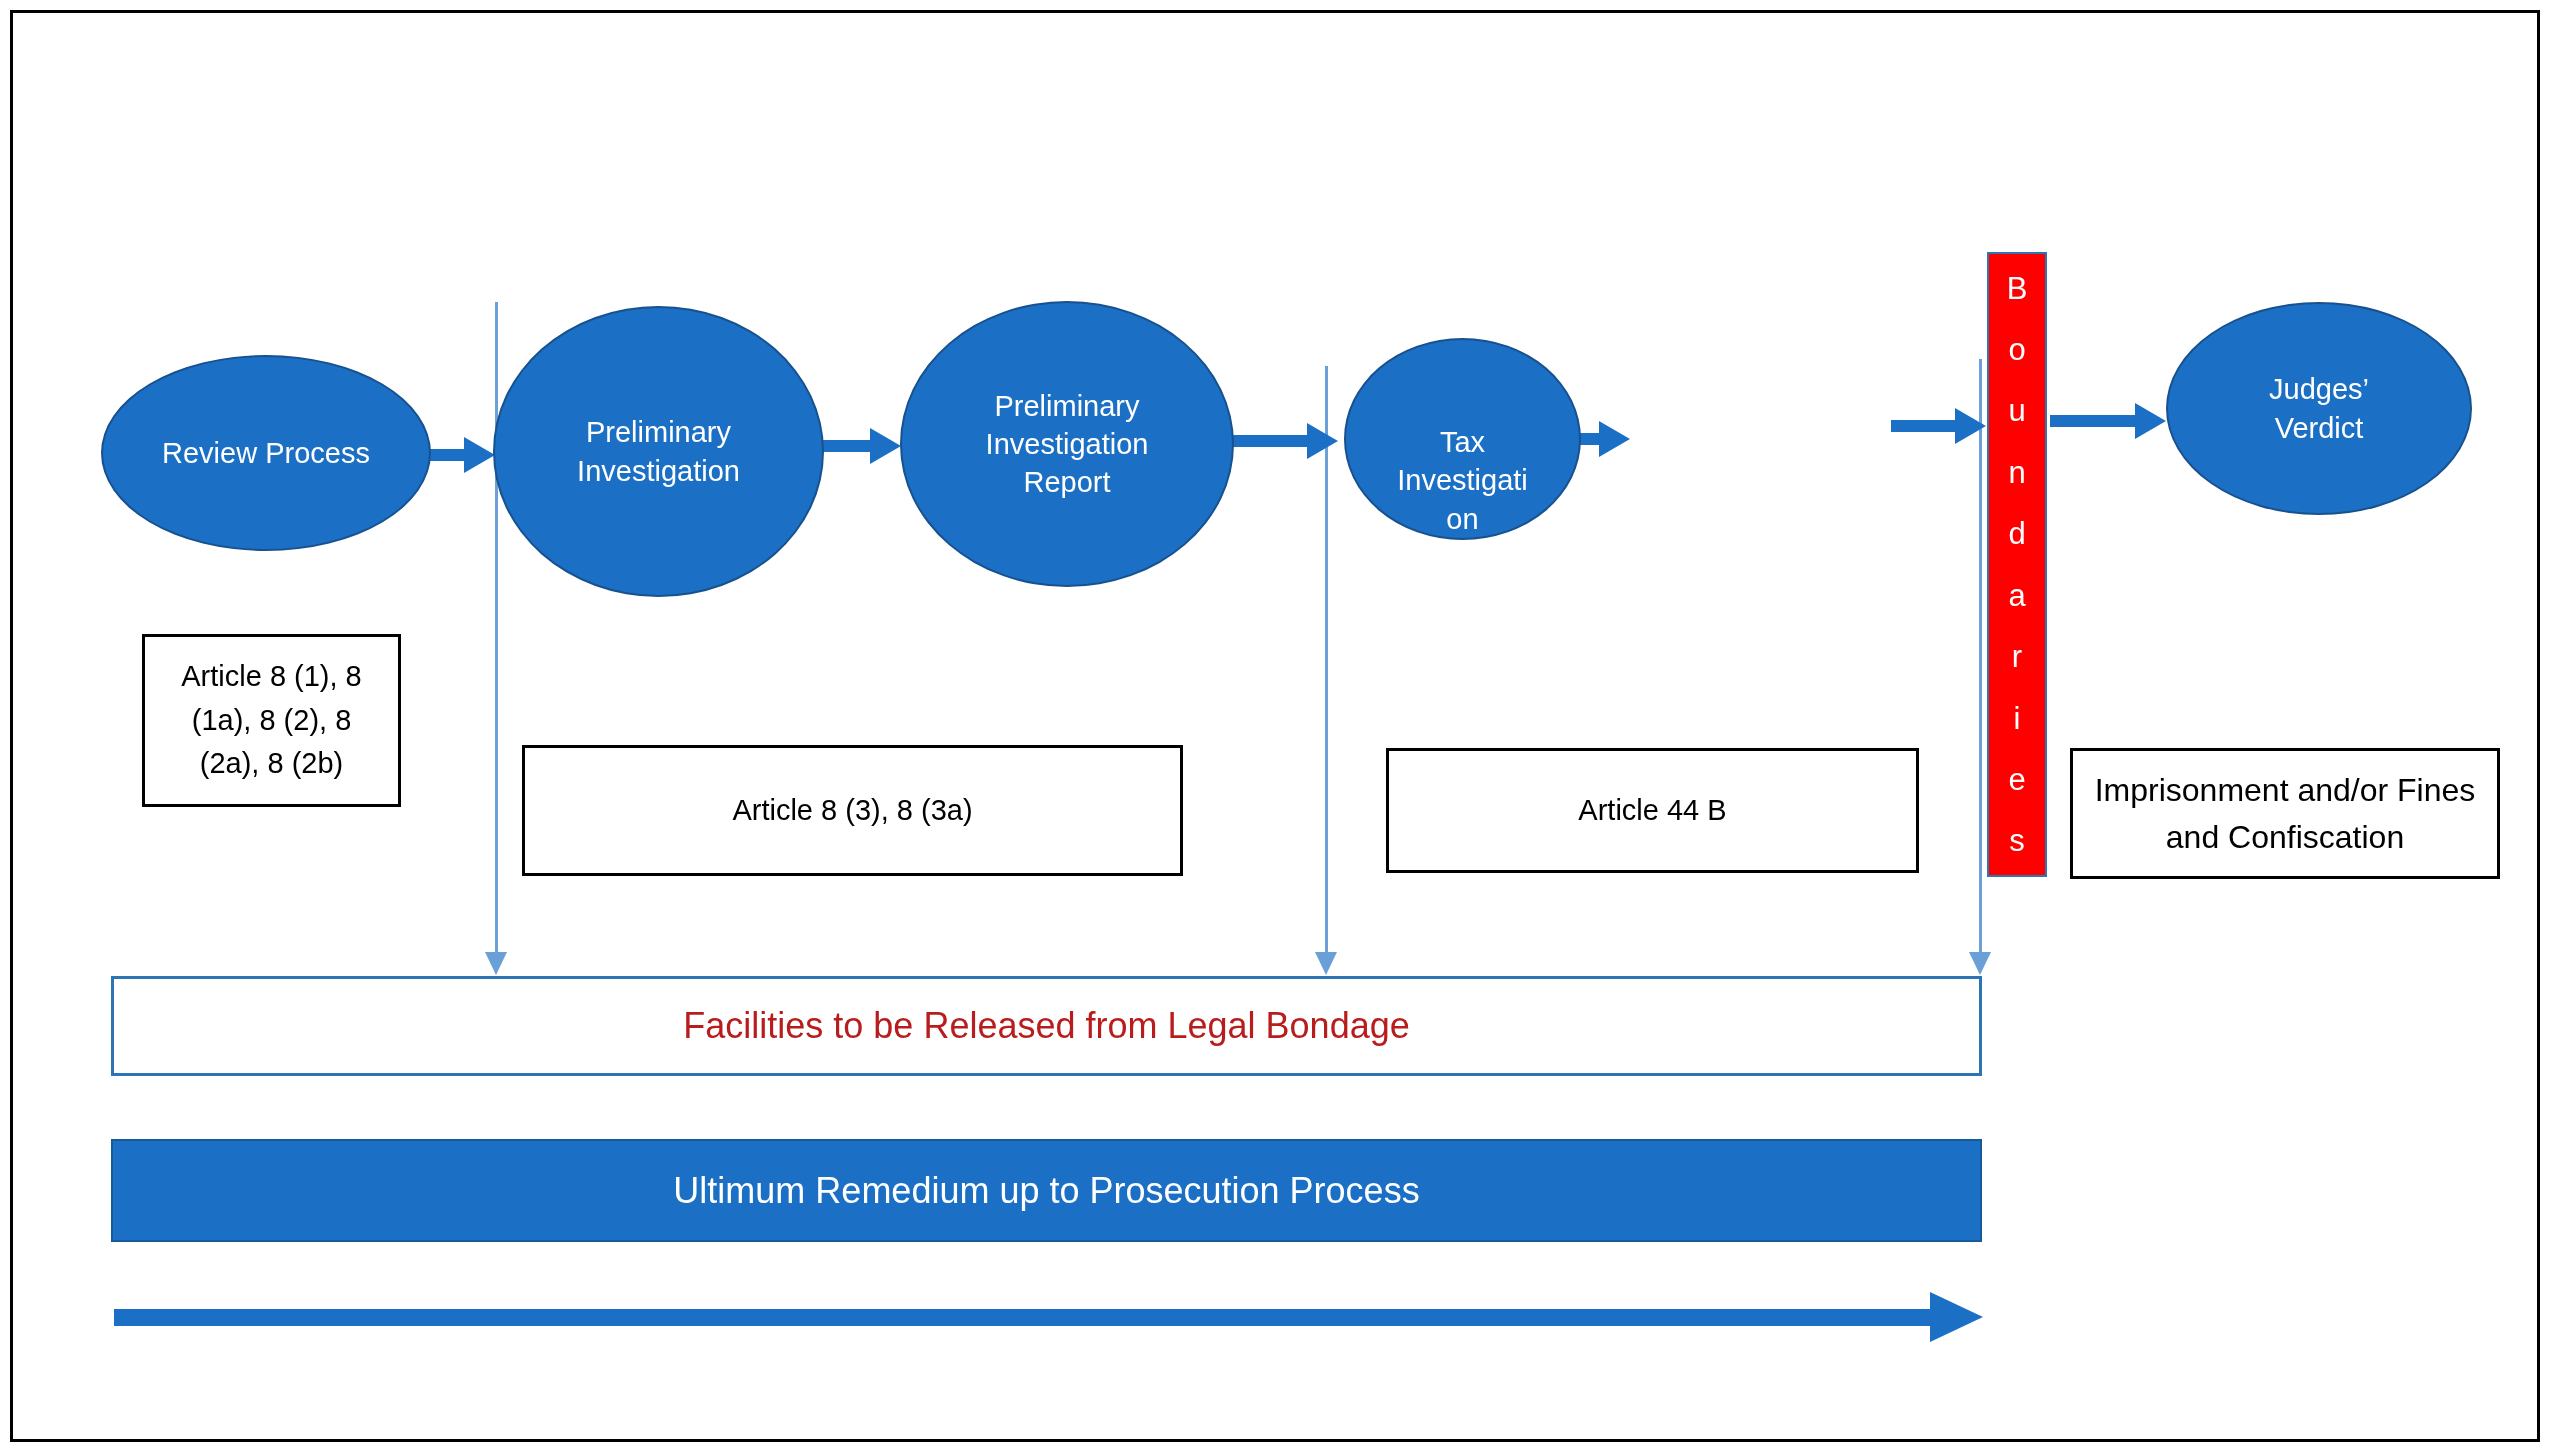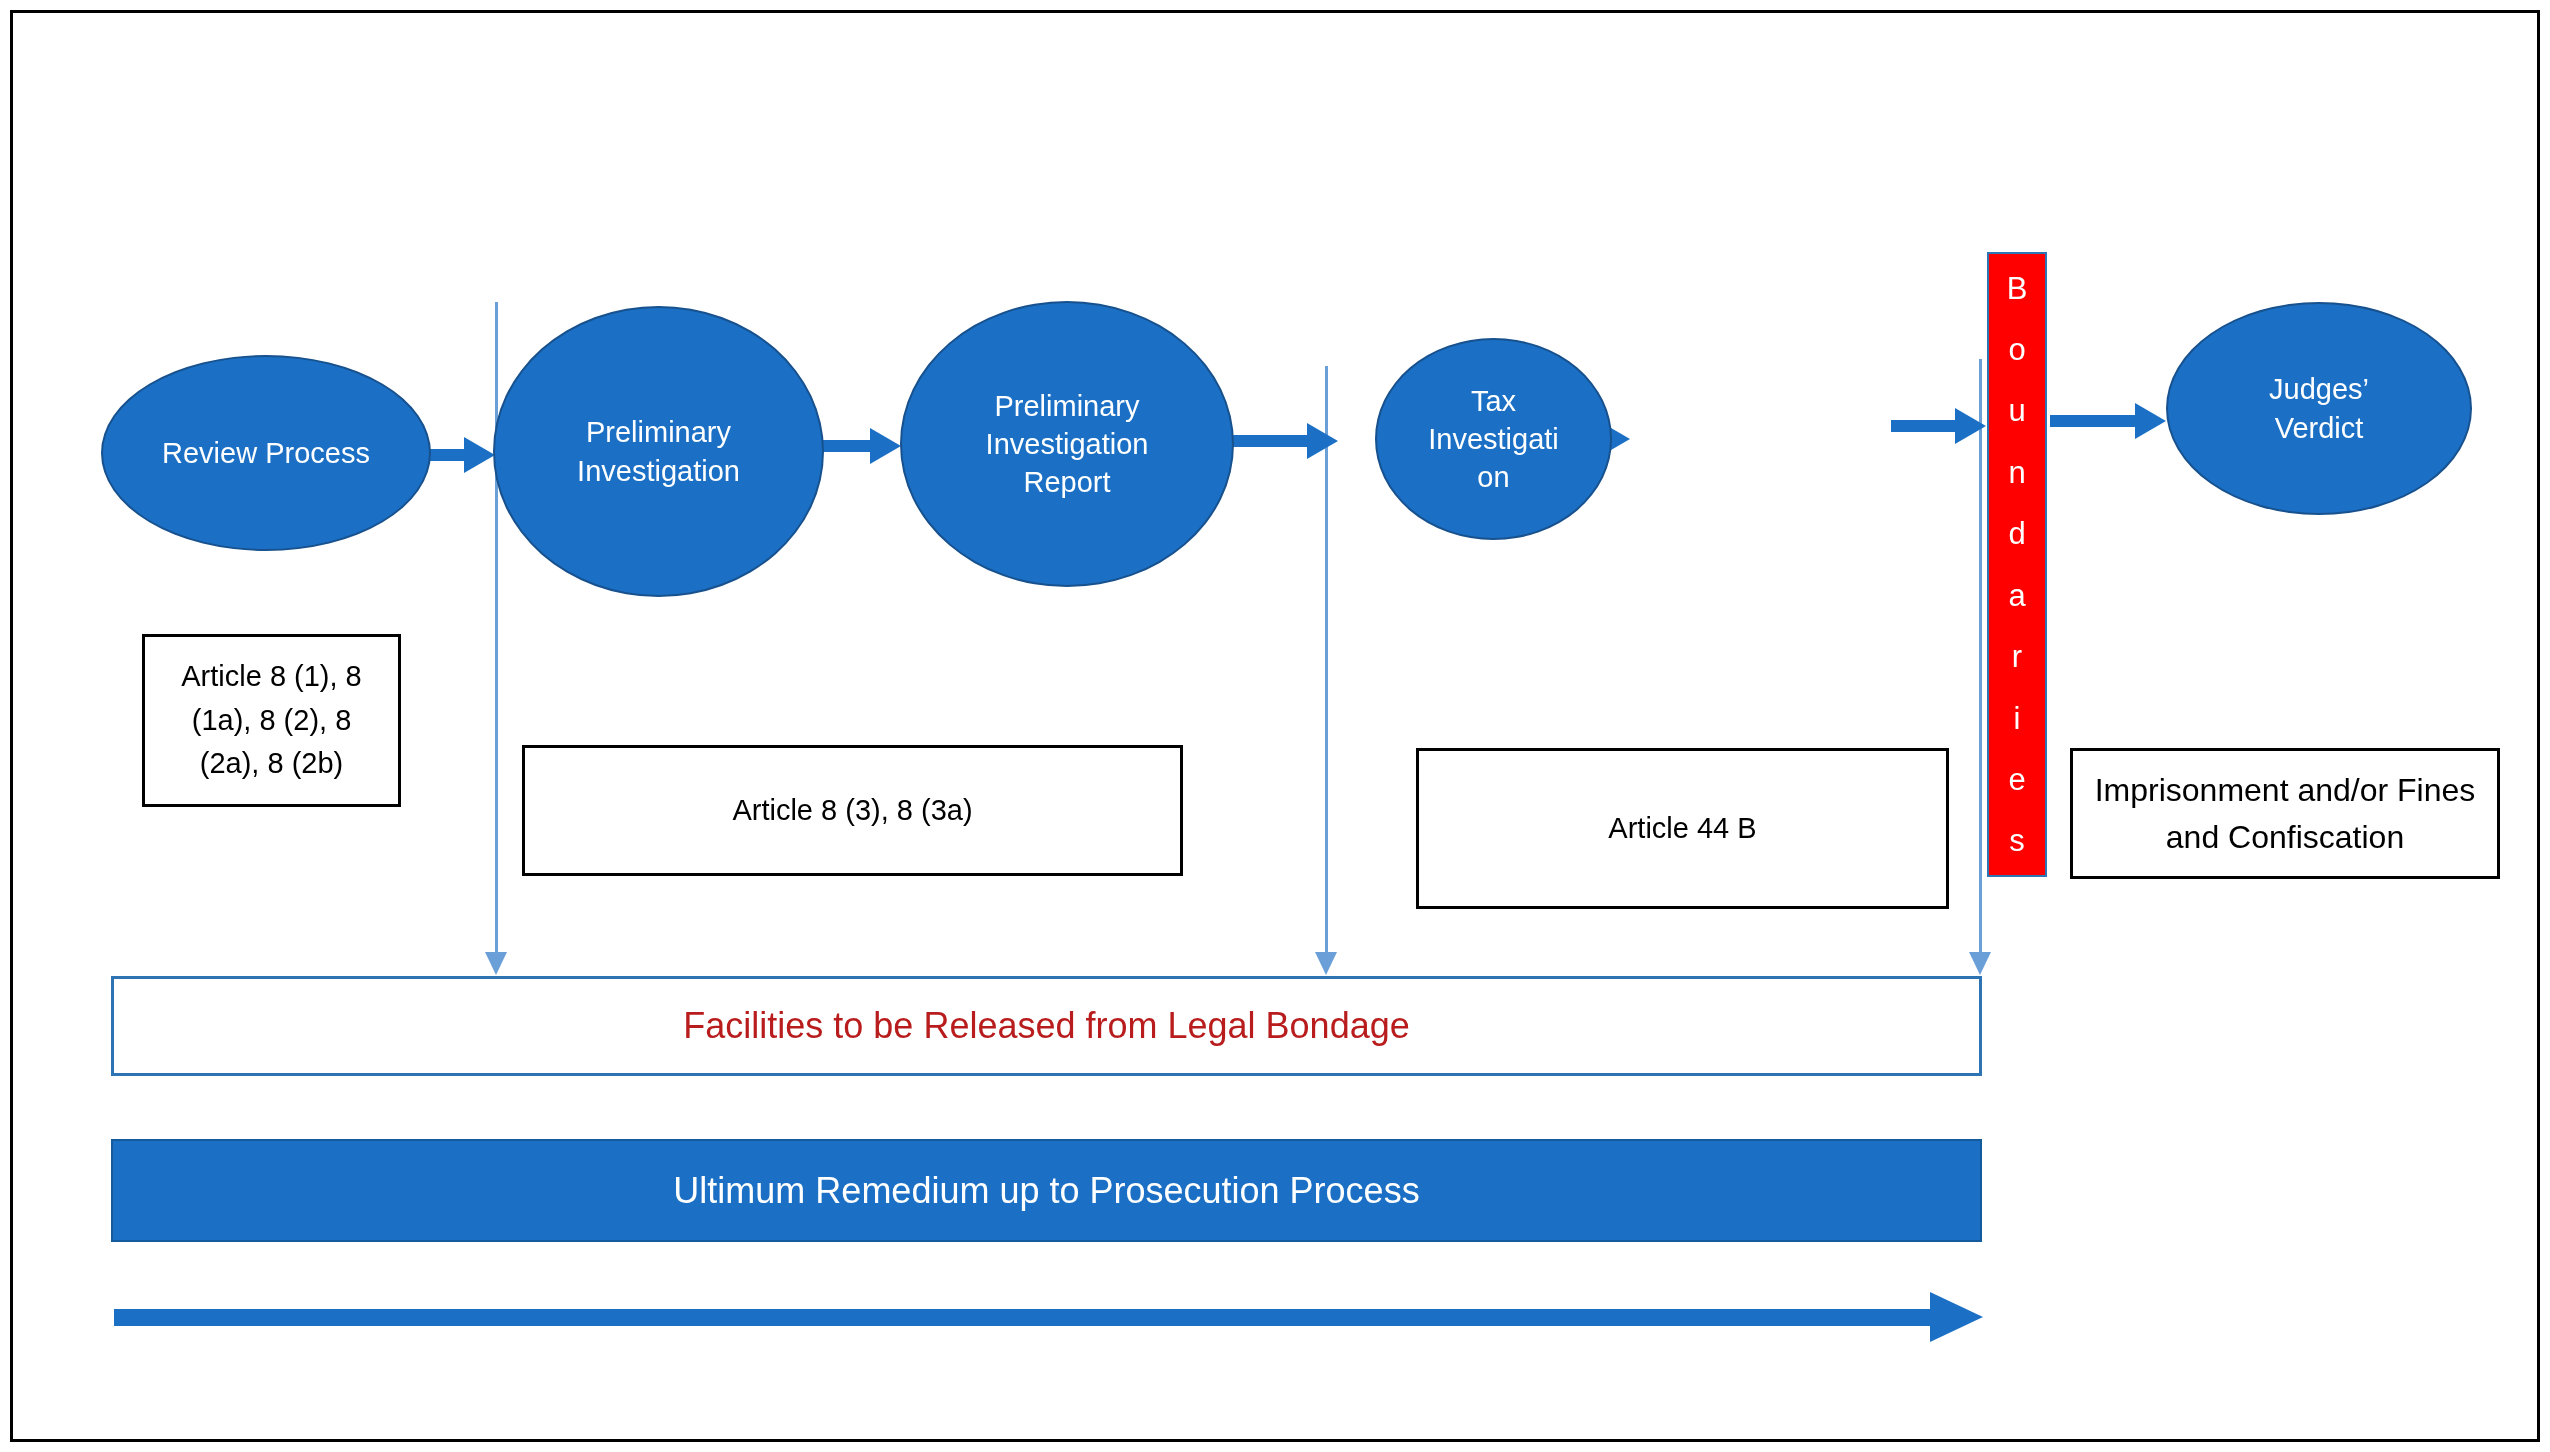--- a/index.html
+++ b/index.html
@@ -107,21 +107,21 @@
   </div>
 
   <div class="ellipse" style="left:493px;top:306px;width:331px;height:291px;">
     <div class="lbl" style="max-width:235px;">Preliminary Investigation</div>
   </div>
 
   <div class="ellipse" style="left:900px;top:301px;width:334px;height:286px;">
     <div class="lbl" style="max-width:235px;">Preliminary Investigation Report</div>
   </div>
 
-  <div class="ellipse" style="left:1375px;top:338px;width:237px;height:202px;">
+  <div class="ellipse" style="left:1344px;top:338px;width:237px;height:202px;align-items:flex-end;">
     <div class="lbl" style="max-width:142px;">Tax Investigation</div>
   </div>
 
 
   <div class="ellipse" style="left:2166px;top:302px;width:306px;height:213px;">
     <div class="lbl" style="max-width:171px;">Judges’ Verdict</div>
   </div>
 
   <div class="redbar" style="left:1987px;top:252px;width:60px;height:625px;">
     <span>B</span>
@@ -137,21 +137,21 @@
   </div>
 
   <div class="notebox" style="left:142px;top:634px;width:259px;height:173px;">
     <div class="pad">Article 8 (1), 8 (1a), 8 (2), 8 (2a), 8 (2b)</div>
   </div>
 
   <div class="notebox" style="left:522px;top:745px;width:661px;height:131px;">
     <div class="pad">Article 8 (3), 8 (3a)</div>
   </div>
 
-  <div class="notebox" style="left:1416px;top:748px;width:533px;height:161px;">
+  <div class="notebox" style="left:1386px;top:748px;width:533px;height:125px;">
     <div class="pad">Article 44 B</div>
   </div>
 
   <div class="notebox" style="left:2070px;top:748px;width:430px;height:131px;font-size:32px;line-height:1.45;">
     <div class="pad" style="padding:0 10px;">Imprisonment and/or Fines and Confiscation</div>
   </div>
 
   <div class="facbox" style="left:111px;top:976px;width:1871px;height:100px;">
     <div>Facilities to be Released from Legal Bondage</div>
   </div>

